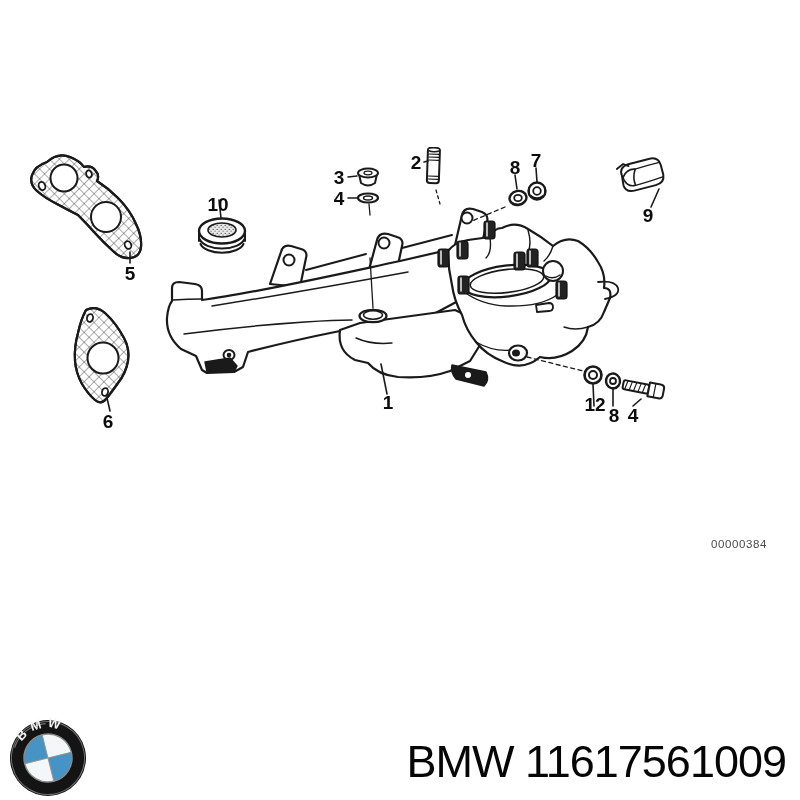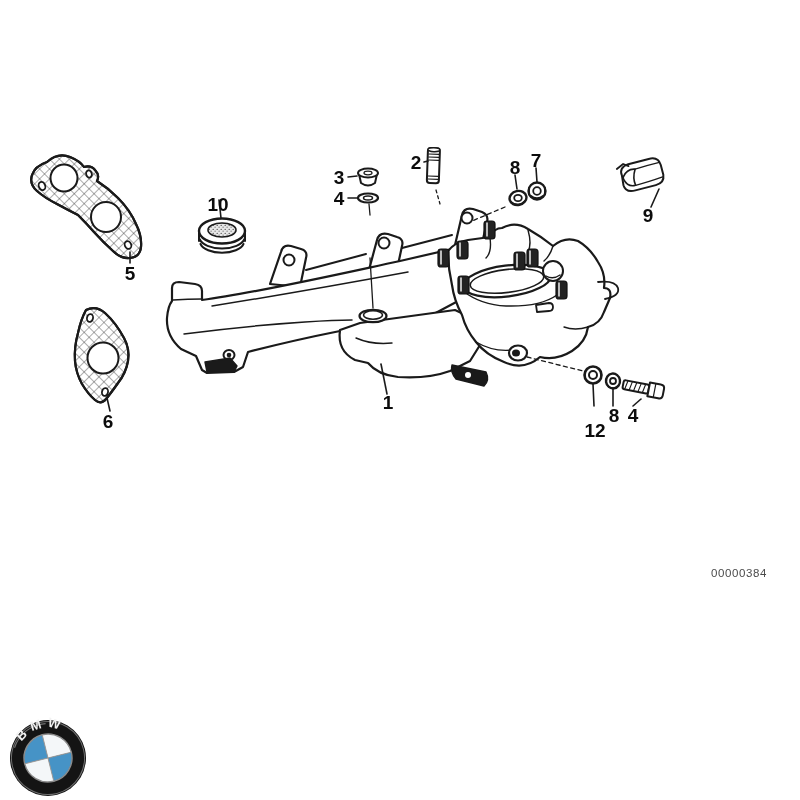--- a/index.html
+++ b/index.html
@@ -7,21 +7,21 @@
     position:relative;width:800px;height:800px;background:#ffffff;overflow:hidden;
     font-family:"Liberation Sans",sans-serif;
   }
   .artwork{position:absolute;left:0;top:0;width:800px;height:800px;}
   .callout{
     position:absolute;transform:translate(-50%,-50%);
     font-family:"Liberation Sans",sans-serif;font-weight:bold;font-size:19px;color:#0c0c0c;
     line-height:1;white-space:nowrap;user-select:none;
   }
   .drawing-number{
-    position:absolute;left:711px;top:567px;
+    position:absolute;left:711px;top:538px;
     font-size:11.5px;letter-spacing:.6px;color:#4a4a4a;
   }
   .footer-title{
     position:absolute;right:14px;top:739px;
     font-size:45px;letter-spacing:-1px;color:#060606;font-weight:normal;
     white-space:nowrap;line-height:1;
   }
   .logo-wrap{position:absolute;left:6px;top:716px;width:86px;height:84px;}
   svg{display:block;}
 </style>
@@ -258,21 +258,21 @@
   <div class="callout" style="left:416px;top:162px">2</div>
   <div class="callout" style="left:339px;top:177px">3</div>
   <div class="callout" style="left:339px;top:198px">4</div>
   <div class="callout" style="left:130px;top:273px">5</div>
   <div class="callout" style="left:108px;top:421px">6</div>
   <div class="callout" style="left:536px;top:160px">7</div>
   <div class="callout" style="left:515px;top:167px">8</div>
   <div class="callout" style="left:648px;top:215px">9</div>
   <div class="callout" style="left:218px;top:204px">10</div>
   <div class="callout" style="left:633px;top:415px">4</div>
-  <div class="callout" style="left:595px;top:430px">12</div>
+  <div class="callout" style="left:595px;top:404px">12</div>
   <div class="callout" style="left:614px;top:415px">8</div>
 
   <div class="drawing-number">00000384</div>
 
   <div class="logo-wrap">
     <svg viewBox="0 0 86 84" width="86" height="84">
       <g transform="translate(42,42) rotate(-14)">
         <circle cx="0" cy="0" r="38" fill="#141414"></circle>
         <circle cx="0" cy="0" r="36.5" fill="none" stroke="#6f6f6f" stroke-width="1"></circle>
         <path d="M -30,-18 A 35,35 0 0 1 6,-34" fill="none" stroke="#bdbdbd" stroke-width="1.2" opacity="0.55"></path>
@@ -285,14 +285,15 @@
           <path d="M 0,-24 L 0,24 M -24,0 L 24,0" stroke="#9a9a9a" stroke-width="0.9" fill="none"></path>
         </g>
         <path id="bmwArc" d="M -26.4,-15.3 A 30.5,30.5 0 0 1 26.4,-15.3" fill="none"></path>
         <text font-family="Liberation Sans, sans-serif" font-size="13" font-weight="bold" fill="#f2f2f2" letter-spacing="5">
           <textPath href="#bmwArc" startOffset="50%" text-anchor="middle">BMW</textPath>
         </text>
       </g>
     </svg>
   </div>
 
+  <div class="footer-title">BMW 11617561009</div>
 
 </div>
 
 </body></html>

